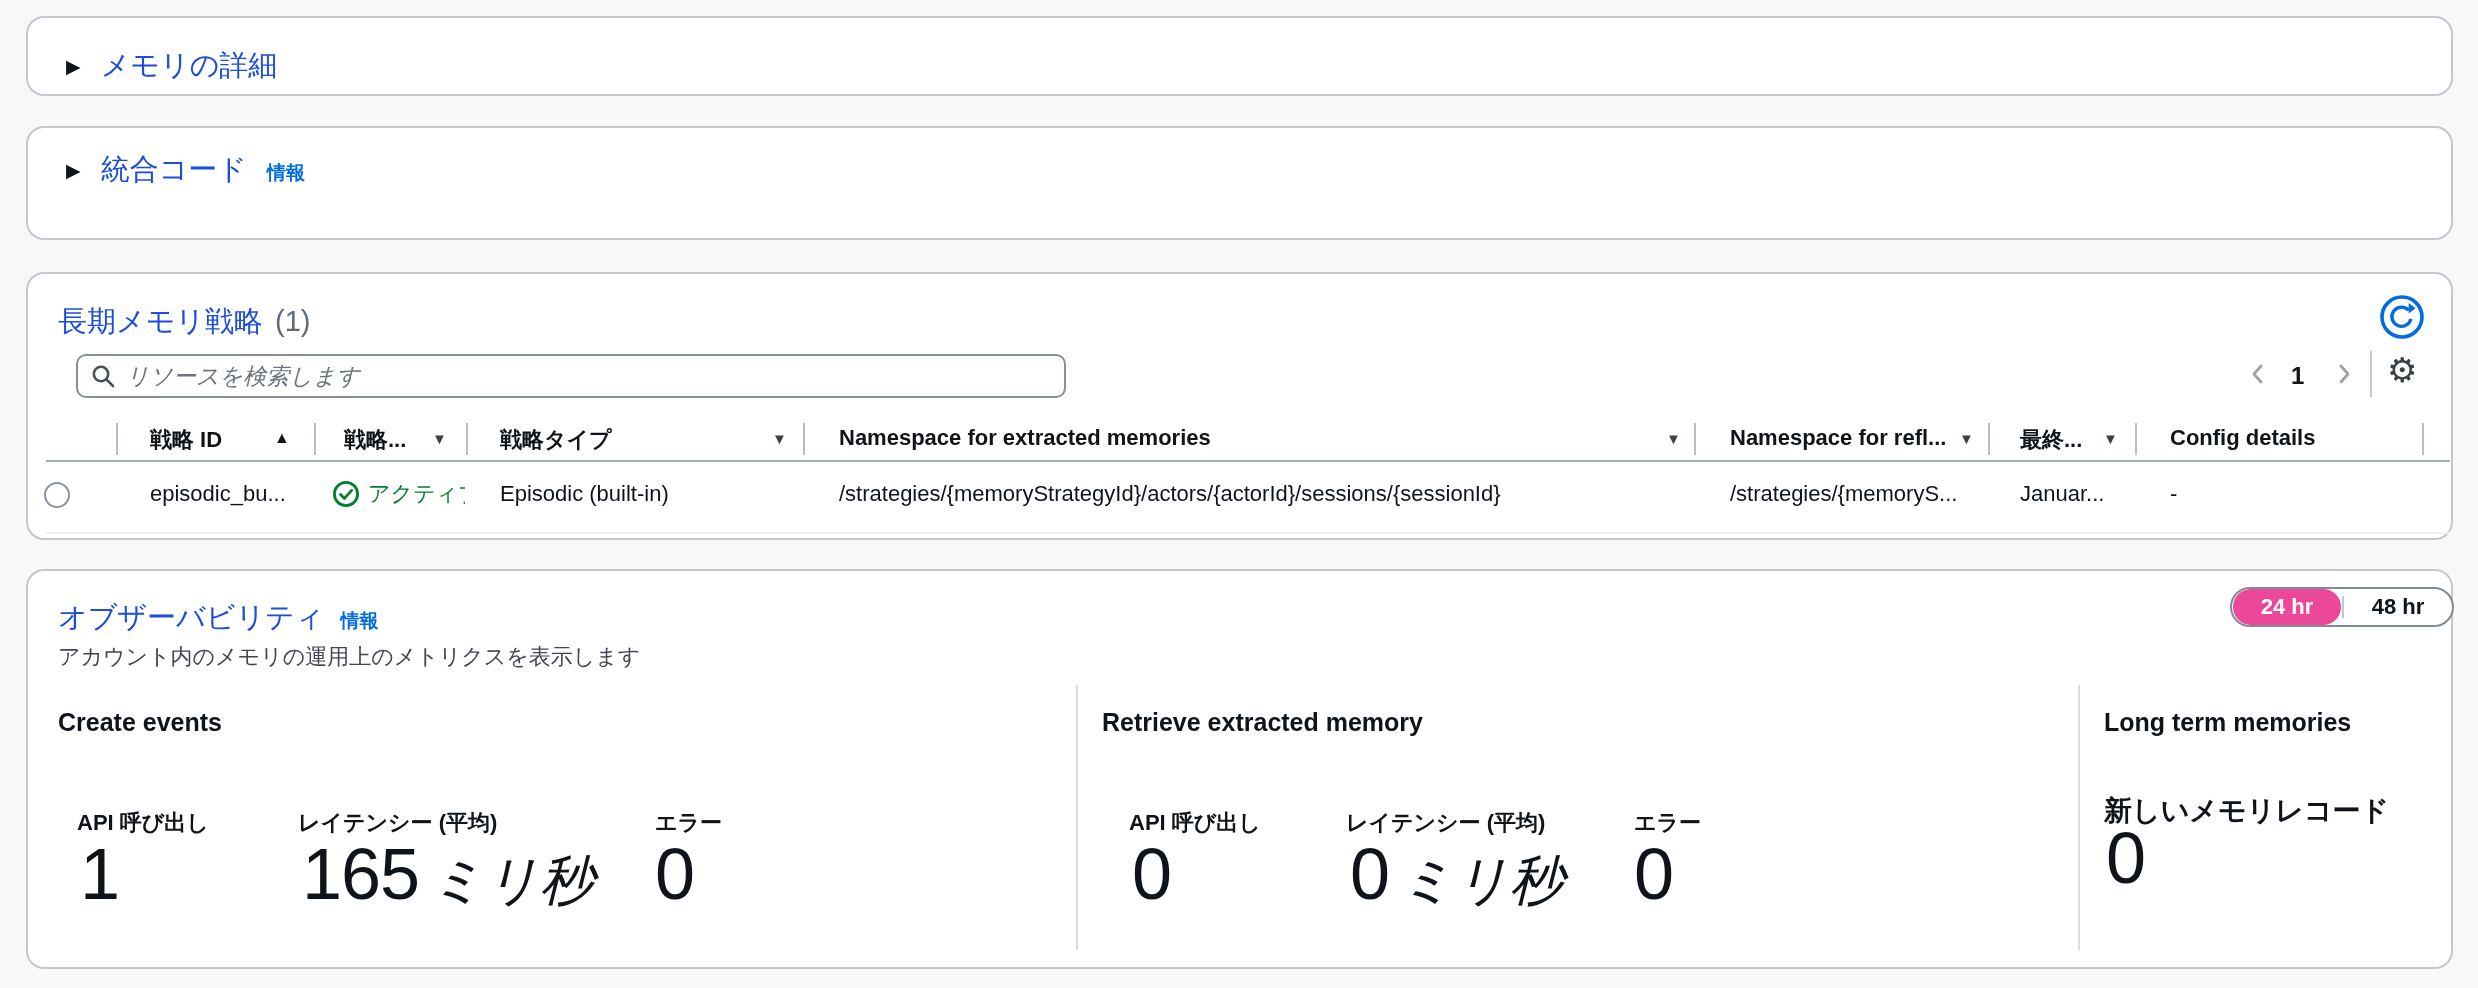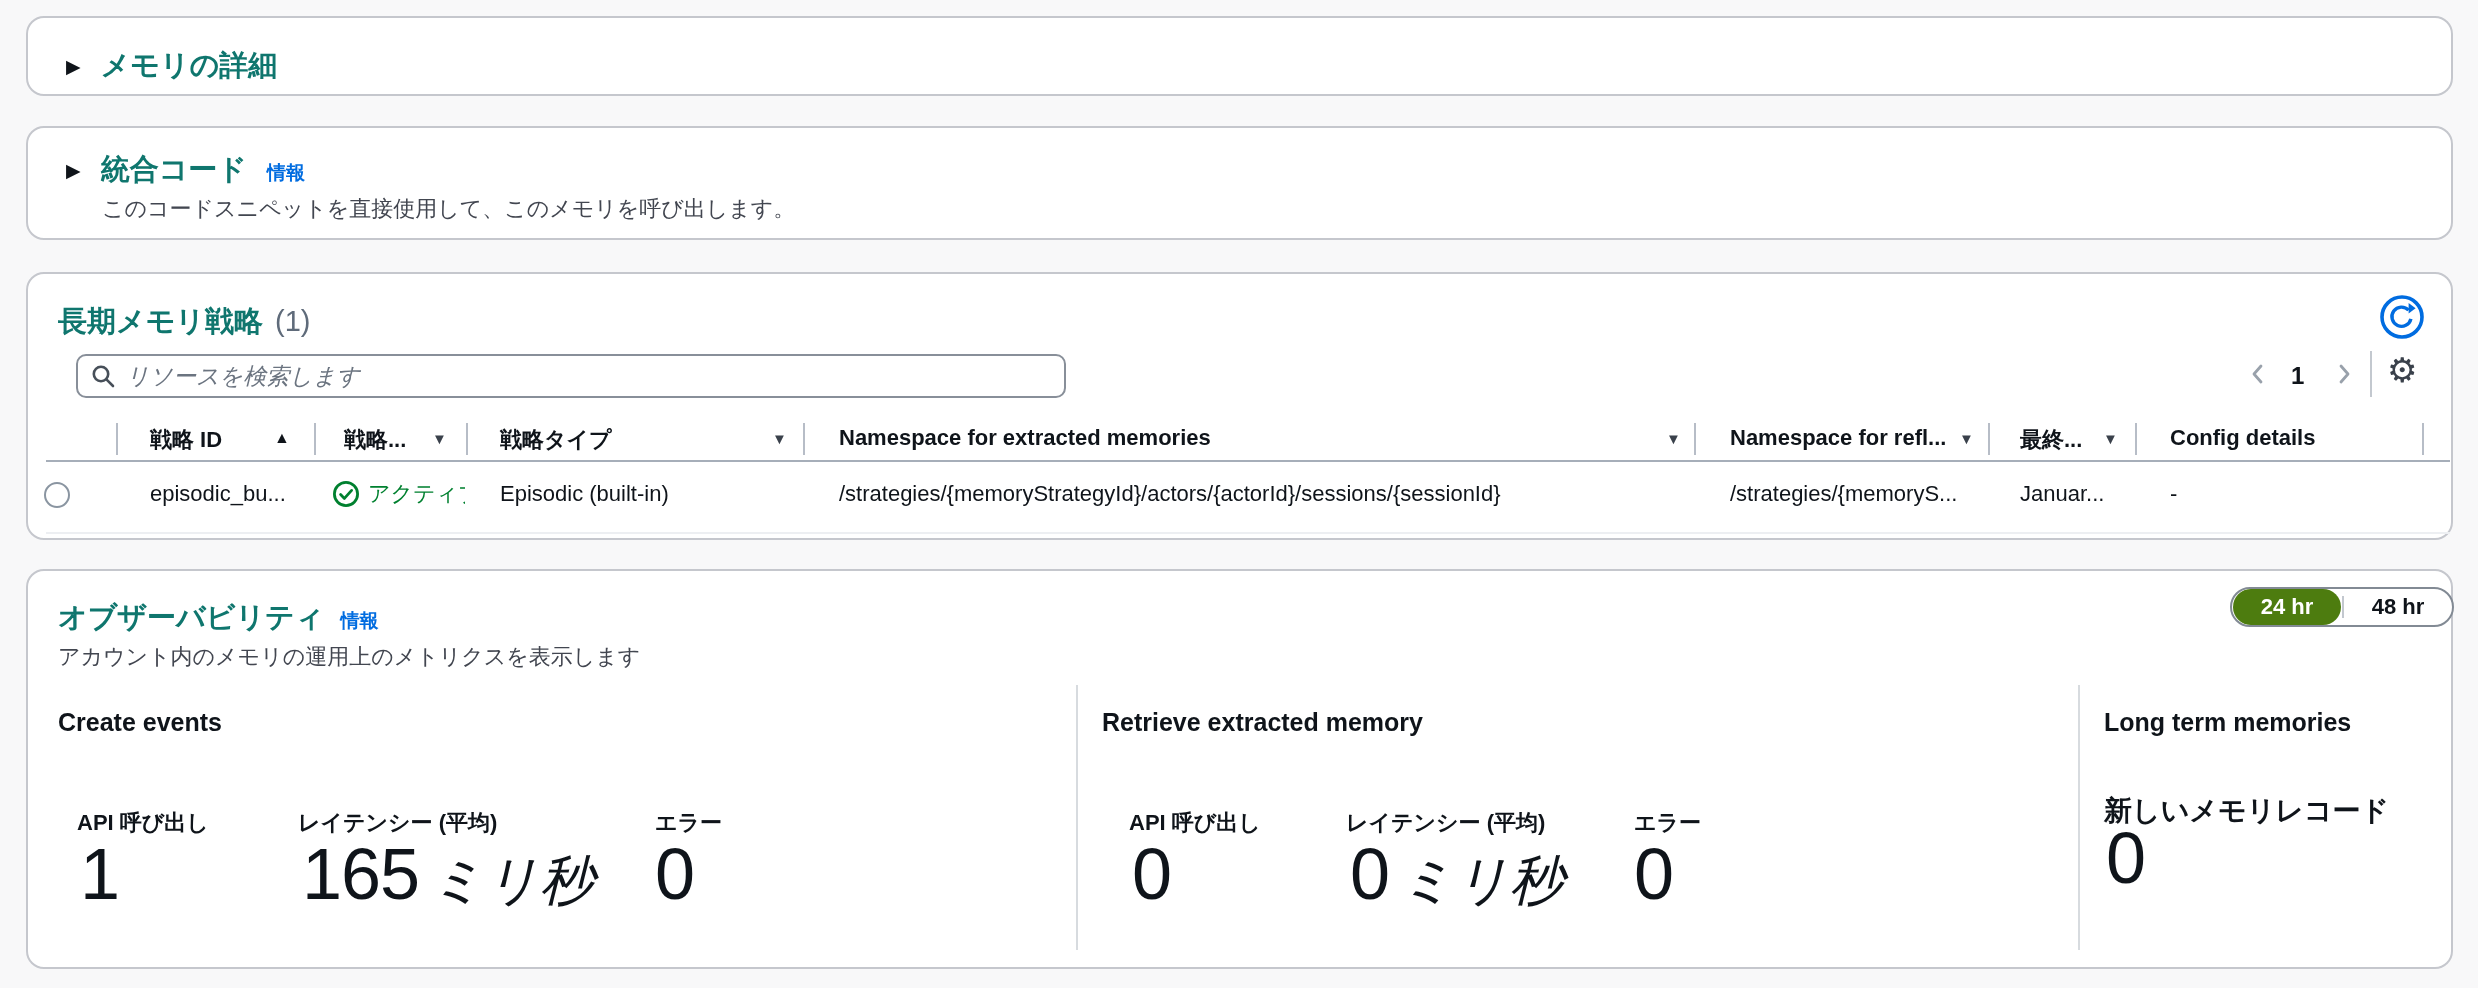--- a/index.html
+++ b/index.html
@@ -19,21 +19,21 @@
     border: 2px solid #c5c7cd;
     border-radius: 18px;
   }
   #panel-memory { top: 16px; height: 80px; }
   #panel-code   { top: 126px; height: 114px; }
   #panel-strategies { top: 272px; height: 268px; }
   #panel-observability { top: 569px; height: 400px; }
 
   .abs { position: absolute; }
   .expand-arrow { font-size: 19px; color: #0f141a; line-height: 1; }
-  .sec-title { font-size: 29px; font-weight: 700; color: #0f766e; white-space: nowrap; }
+  .sec-title { font-size: 29px; font-weight: 400; color: #1d4ed8; white-space: nowrap; }
   .info-link { font-size: 19px; font-weight: 700; color: #006ce0; cursor: pointer; white-space: nowrap; }
   .desc-text { font-size: 22px; color: #424650; white-space: nowrap; }
   .count { font-weight: 400; color: #5f6b7a; }
 
   
   .search-box {
     left: 48px; top: 80px; width: 990px; height: 44px;
     border: 2px solid #888f99; border-radius: 10px;
     display: flex; align-items: center; padding: 0 12px; gap: 10px;
     background: #fff;
@@ -66,21 +66,21 @@
   .gear { left: 2359px; top: 79px; font-size: 34px; color: #3a414b; cursor: pointer; line-height: 1; }
   .refresh-btn { left: 2351px; top: 20px; width: 46px; height: 46px; cursor: pointer; }
 
   
   .toggle {
     left: 2202px; top: 16px; width: 224px; height: 40px;
     border: 2px solid #828a94; border-radius: 22px; background: #fff;
     display: flex; align-items: center; overflow: hidden;
   }
   .toggle-opt { flex: 1; text-align: center; font-size: 22px; font-weight: 700; cursor: pointer; height: 36px; line-height: 36px; }
-  .toggle-opt.active { background: #4d7c0f; color: #fff; border-radius: 20px; margin: 0 1px; }
+  .toggle-opt.active { background: #ec4899; color: #fff; border-radius: 20px; margin: 0 1px; }
   .toggle-sep { width: 2px; height: 22px; background: #c3c8cf; }
   .v-divider { top: 114px; width: 2px; height: 265px; background: #d7dbdf; }
   .group-title { top: 137px; font-size: 25px; font-weight: 700; white-space: nowrap; }
   .metric-label { top: 237px; font-size: 22px; font-weight: 700; white-space: nowrap; }
   .metric-value { top: 262px; font-size: 72px; font-weight: 400; letter-spacing: -1px; white-space: nowrap; display: flex; align-items: baseline; }
   .metric-unit { font-size: 54px; font-style: italic; margin-left: 10px; letter-spacing: 0; }
   .lt-label { top: 221px; font-size: 28px; font-weight: 700; white-space: nowrap; }
   .lt-value { top: 246px; font-size: 72px; font-weight: 400; }
 
   svg { display: block; }
@@ -94,21 +94,20 @@
     <span class="sec-title">メモリの詳細</span>
   </div>
 </section>
 
 <section class="panel" id="panel-code">
   <div class="abs" style="left:38px; top:22px; display:flex; align-items:baseline; gap:20px; cursor:pointer;">
     <span class="expand-arrow" style="align-self:center;">▶</span>
     <span class="sec-title">統合コード</span>
     <span class="info-link">情報</span>
   </div>
-  <div class="abs desc-text" style="left:74px; top:66px;">このコードスニペットを直接使用して、このメモリを呼び出します。</div>
 </section>
 
 <section class="panel" id="panel-strategies">
 
   <div class="abs" style="left:30px; top:28px; display:flex; align-items:baseline; gap:12px;">
     <span class="sec-title">長期メモリ戦略</span>
     <span class="sec-title count">(1)</span>
   </div>
 
   <div class="abs refresh-btn">

